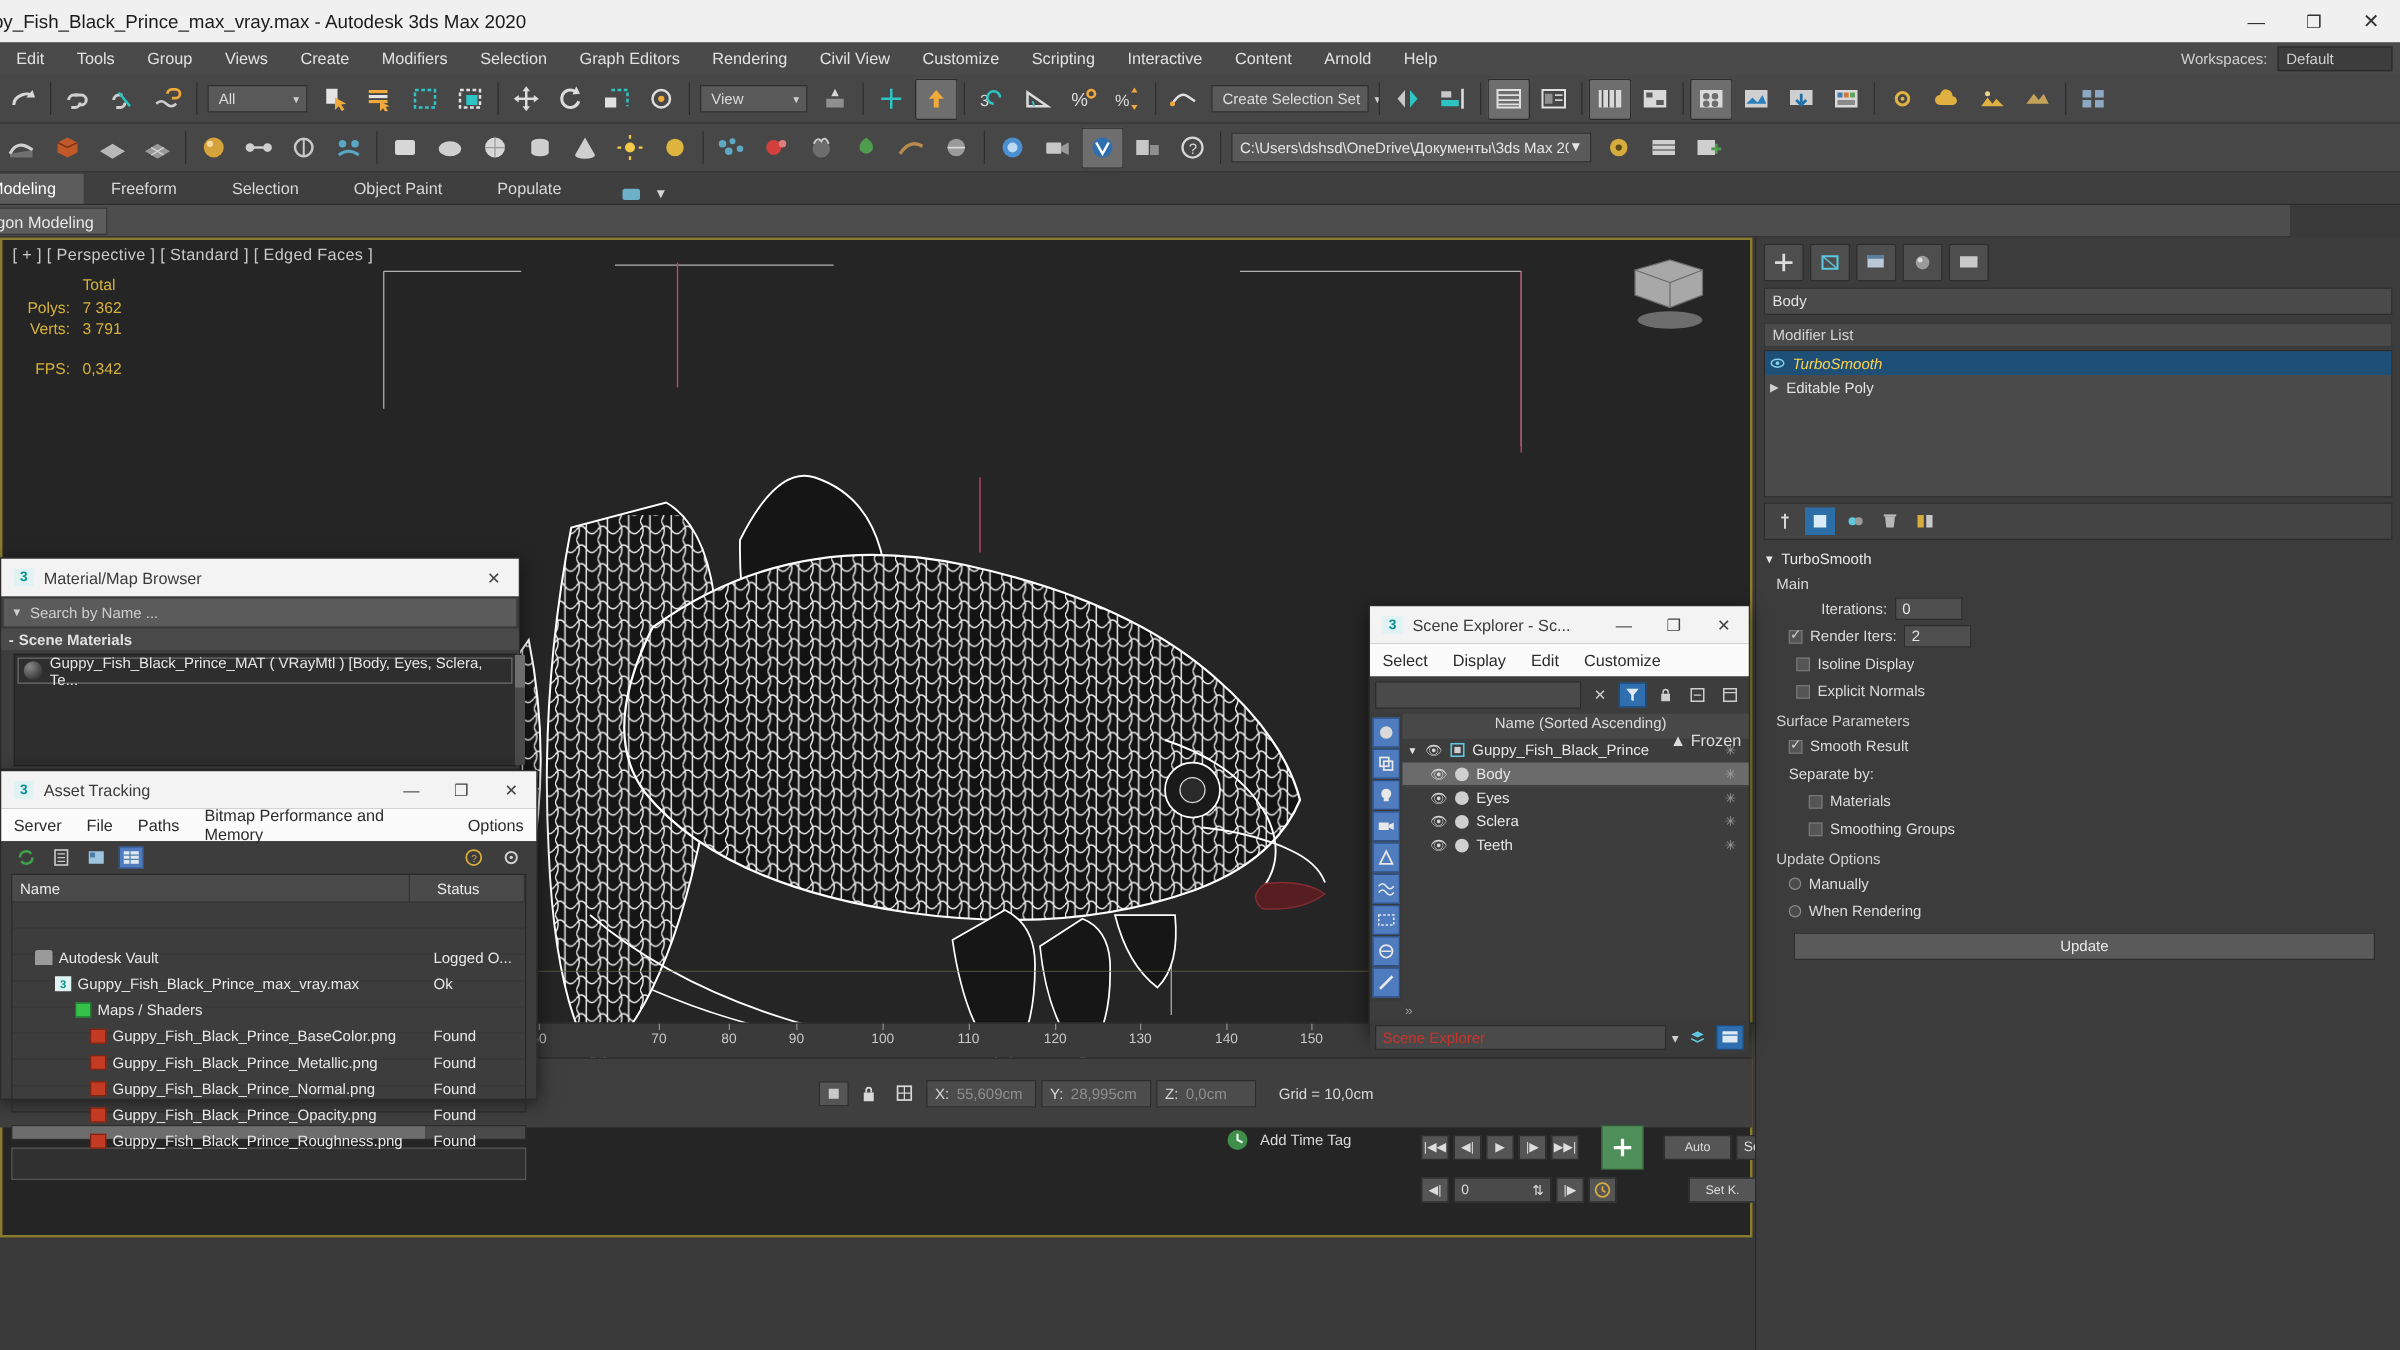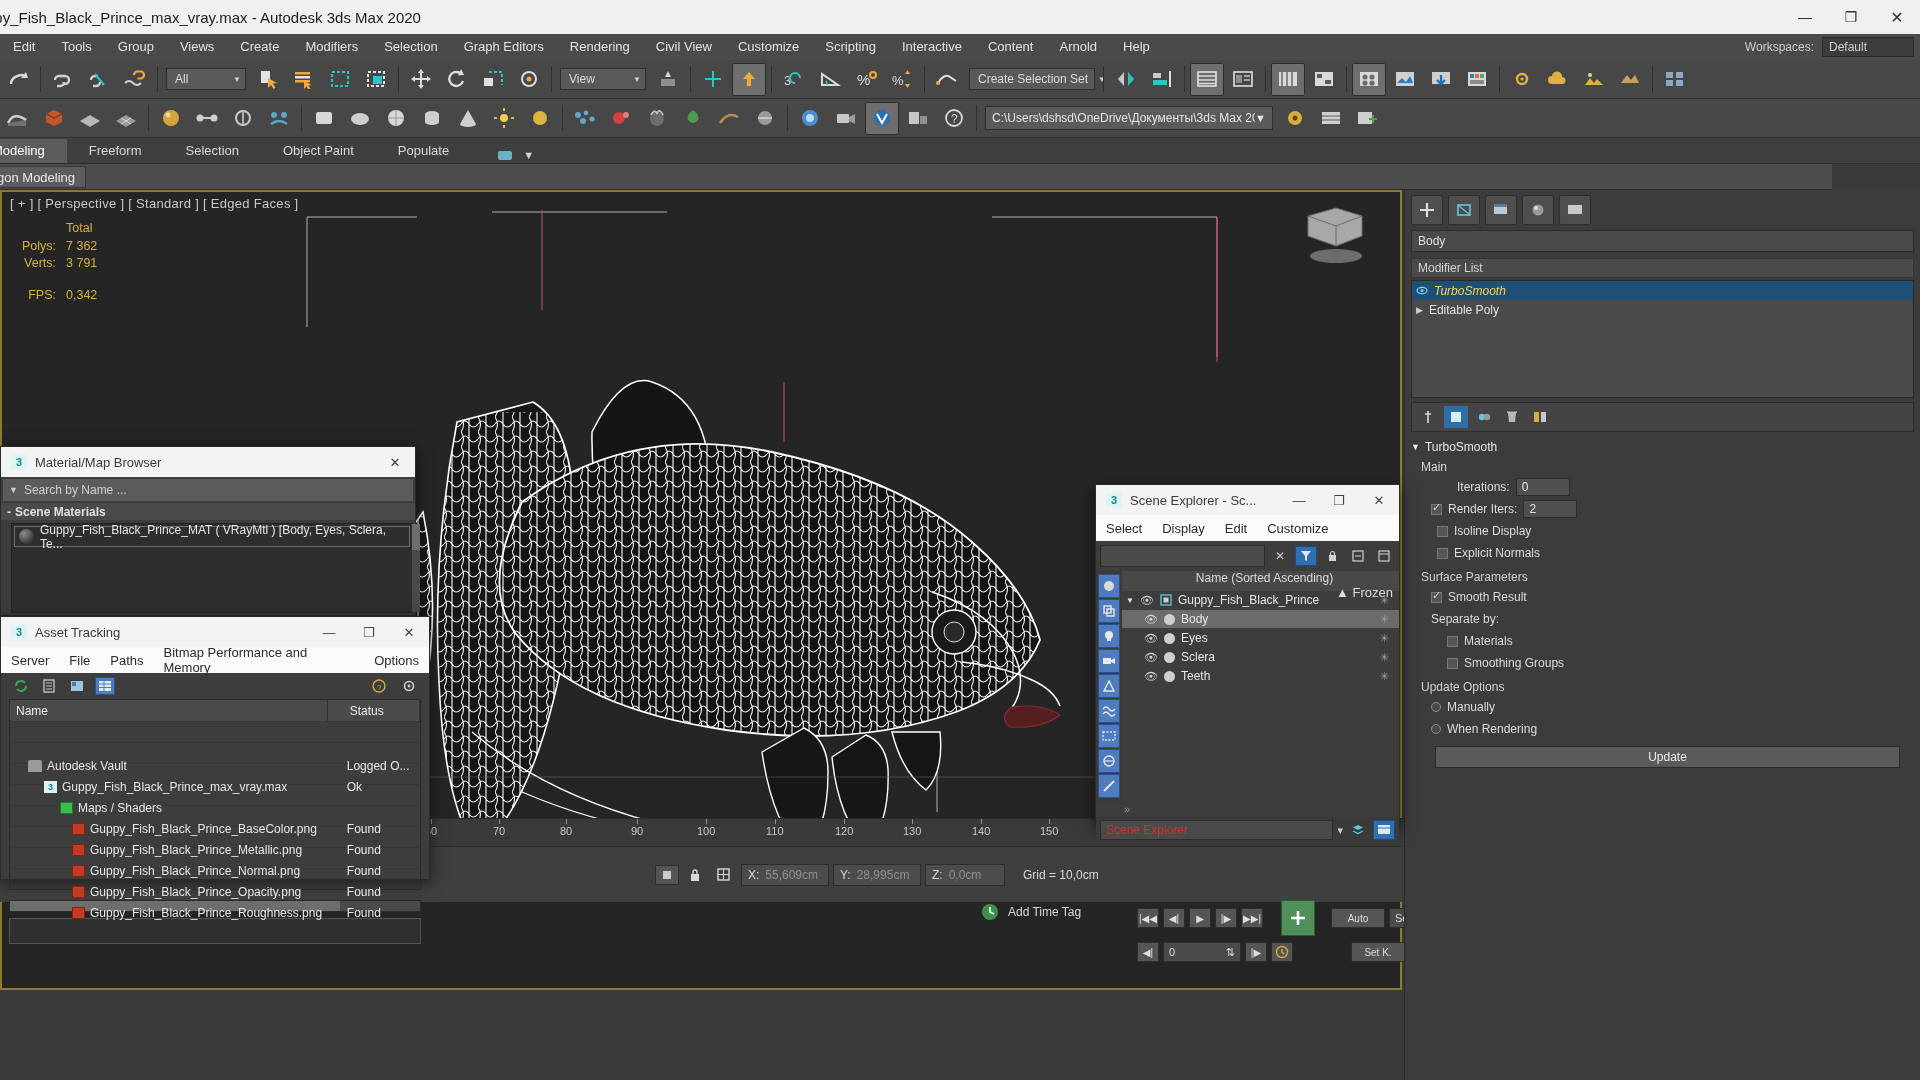--- a/index.html
+++ b/index.html
@@ -801,22 +801,22 @@
       <path d="M24 16 L52 8 L78 16 L78 36 L52 46 L24 36 Z" fill="#a8a8a8" stroke="#6d6d6d"></path>
       <path d="M24 16 L52 26 L78 16" fill="none" stroke="#6d6d6d"></path>
       <path d="M52 26 L52 46" fill="none" stroke="#6d6d6d"></path>
       <ellipse cx="52" cy="56" rx="26" ry="7" fill="#8c8c8c" opacity=".7"></ellipse>
     </svg>
   </div>
 
   <div class="timeline">
     <div class="tickrow">
       <div class="tick" style="left:425px">60</div>
-      <div class="tick" style="left:493px">70</div>
-      <div class="tick" style="left:560px">80</div>
+      <div class="tick" style="left:521px">70</div>
+      <div class="tick" style="left:577px">80</div>
       <div class="tick" style="left:631px">90</div>
       <div class="tick" style="left:697px">100</div>
       <div class="tick" style="left:766px">110</div>
       <div class="tick" style="left:835px">120</div>
       <div class="tick" style="left:903px">130</div>
       <div class="tick" style="left:972px">140</div>
       <div class="tick" style="left:1040px">150</div>
     </div>
   </div>
   <div style="position:absolute; left:1402px; top:818px; width:518px; height:28px; background:#3a3a3a;

